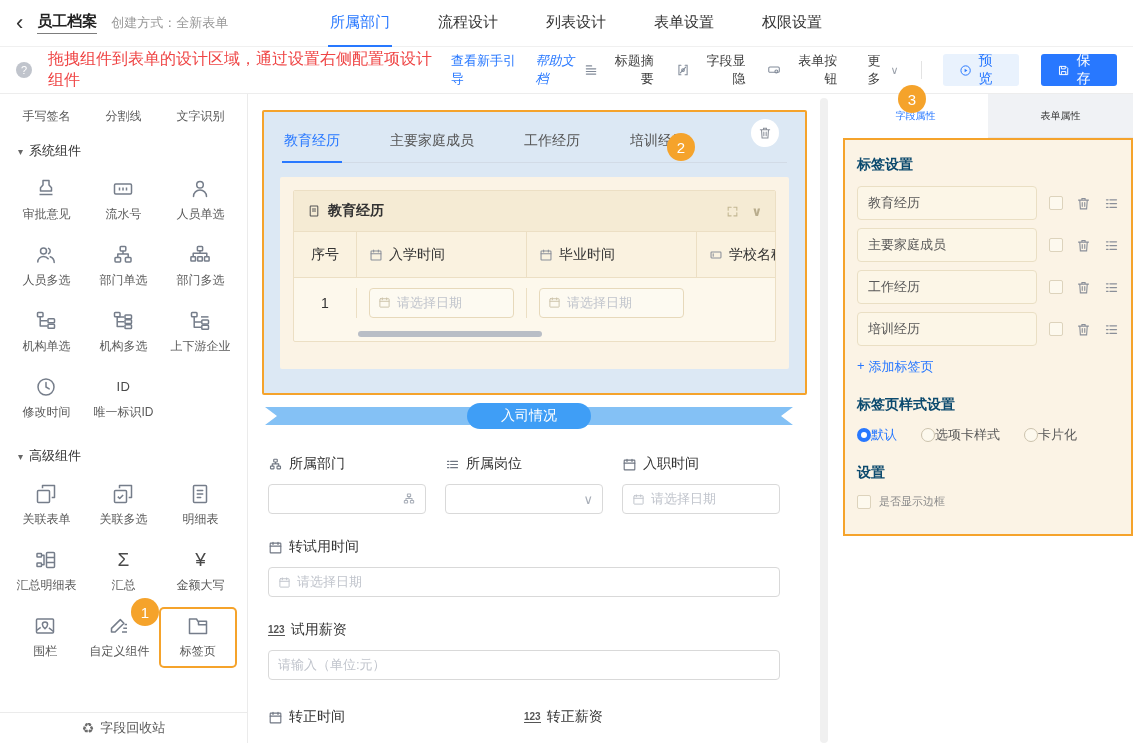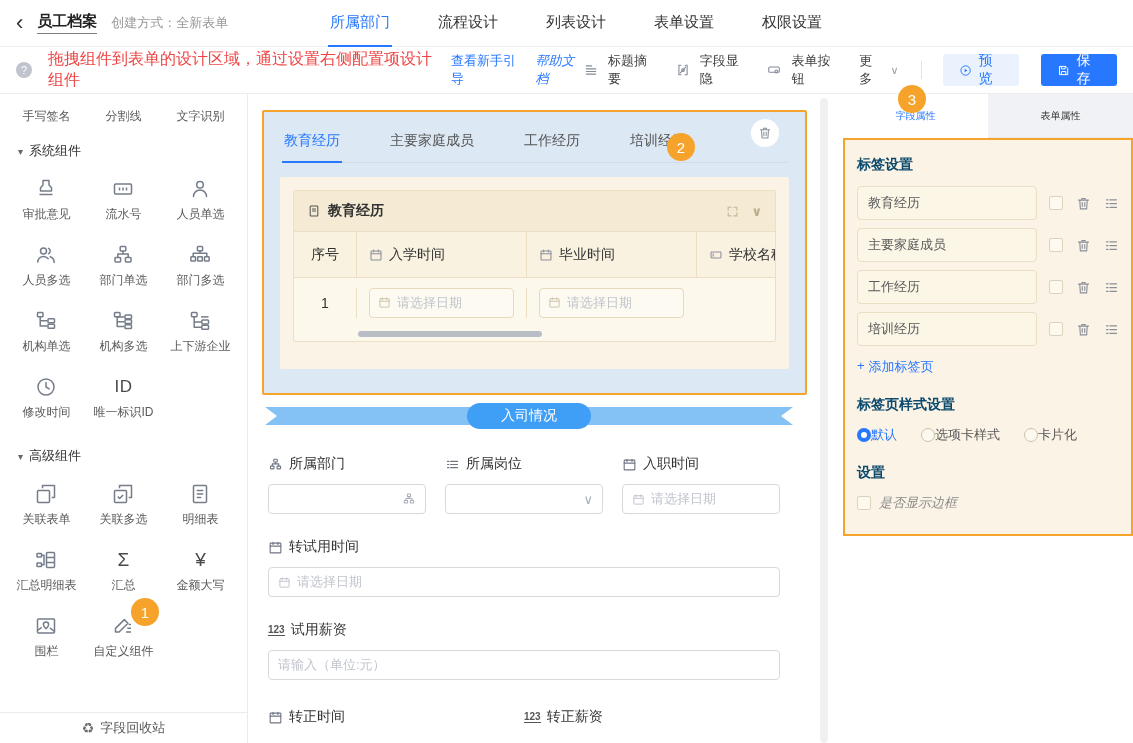--- a/index.html
+++ b/index.html
@@ -18,38 +18,38 @@
   .htab.active{ color:#2878ff; border-bottom-color:#2878ff; }
 
   
   .tbar{ height:47px; display:flex; align-items:center; padding:0 16px; border-bottom:1px solid #ededed; }
   .help-c{ width:16px; height:16px; border-radius:50%; background:#c0c4cc; color:#fff; font-size:11px;
            display:flex; align-items:center; justify-content:center; flex:none; }
   .hint{ font-size:16px; color:#ef4444; margin-left:16px; }
   .tlink{ color:#2878ff; font-size:13px; margin-left:16px; cursor:pointer; }
   .tlink + .tlink{ margin-left:12px;font-style:italic; }
   .tright{ margin-left:auto; display:flex; align-items:center; gap:22px; }
-  .tact{ display:flex; align-items:center; gap:10px; font-size:13px; color:#404040; cursor:pointer; }
+  .tact{ display:flex; align-items:center; gap:10px; font-size:13px; color:#404040; cursor:pointer;text-align:right; }
   .tact .ic{ color:#828b99; }
   .vdiv{ width:1px; height:18px; background:#e3e3e3; }
   .btn{ height:32px; border-radius:3px; display:flex; align-items:center; gap:6px; padding:0 16px; font-size:14px; cursor:pointer; }
   .btn.preview{ background:#e9f2fd; color:#2878ff; }
   .btn.save{ background:#2878ff; color:#fff; }
 
   
   .bodyrow{ display:flex; height:649px; }
 
   
   .sb{ width:248px; border-right:1px solid #ebebeb; position:relative; padding-top:10px; overflow:hidden; }
   .srow{ display:flex; padding:9px 8px 11px; }
   .srow.top{ padding:4px 8px 2px; }
   .scell{ width:33.33%; display:flex; flex-direction:column; align-items:center; gap:5px; color:#595959; font-size:12px; cursor:grab; }
   .scell .sic{ color:#757d8a; }
   .gly{ font-size:19px; color:#4a4a4a; line-height:24px; height:24px; }
-  .gly.id{ font-size:17px; letter-spacing:0.5px; }
+  .gly.id{ font-size:13px; letter-spacing:0.5px; }
   .sec-h{ padding:15px 0 8px 18px; font-size:13px; color:#333; display:flex; align-items:center; gap:6px; }
   .sec-h .caret{ font-size:10px; color:#666; }
   .cell-hl{ box-shadow:0 0 0 2px #f5a32b; border-radius:3px; background:#fff; padding:5px 0 6px; margin:-5px 4px -6px; }
   .sb-foot{ position:absolute; left:0; right:0; bottom:0; height:31px; border-top:1px solid #ebebeb; background:#fff;
             display:flex; align-items:center; justify-content:center; gap:6px; color:#595959; font-size:13px; cursor:pointer; }
   .sb-foot .rec{ font-size:14px; color:#6d6d6d; }
 
   
   .cv{ flex:1; position:relative; padding:16px 0 0 14px; overflow:hidden; background:#fff; }
   .widget{ position:relative; width:545px; height:285px; border:2px solid #f5a32b; background:#dce8f4; border-radius:2px; }
@@ -111,21 +111,21 @@
            display:flex; align-items:center; padding:0 10px; font-size:13px; color:#595959; cursor:text; }
   .picons{ display:flex; align-items:center; gap:13px; color:#8a8f99; }
   .pcheckbox{ width:14px; height:14px; border:1px solid #ddd3bc; border-radius:2px; background:#fdf9ee; cursor:pointer; }
   .padd{ color:#2878ff; font-size:13px; margin:12px 0 4px; display:flex; gap:4px; cursor:pointer; }
   .ptitle.mt{ margin-top:20px; }
   .pradios{ display:flex; gap:24px; align-items:center; margin:10px 0 2px; font-size:13px; color:#595959; }
   .pradio{ display:flex; align-items:center; gap:0; cursor:pointer; }
   .rdot{ width:14px; height:14px; border-radius:50%; border:1px solid #ccc3ad; background:#fdf9ee; flex:none; }
   .pradio.sel .rdot{ border:4px solid #2878ff; background:#fff; }
   .pradio.sel span{ color:#2878ff; }
-  .pcheckrow{ display:flex; align-items:center; gap:8px; margin-top:10px; font-size:13px; color:#8a8a8a;font-style:italic; }
+  .pcheckrow{ display:flex; align-items:center; gap:8px; margin-top:10px; font-size:11px; color:#8a8a8a; }
 
   .badge{ position:absolute; width:28px; height:28px; border-radius:50%; background:#f5a32b; color:#fff;
           font-size:15px; display:flex; align-items:center; justify-content:center; z-index:30; }
 </style>
 </head>
 <body>
 
 <div class="app">
 
   <div class="hdr">
@@ -372,20 +372,27 @@
               <path d="M3.5 16.5l4.2-3.2M20.5 17.5l-4.6-3.6"></path>
             </svg>
           <span>围栏</span>
         </div>
         <div class="scell">
           <svg class="sic" width="24" height="24" viewBox="0 0 24 24" fill="none" stroke="currentColor" stroke-width="1.5" stroke-linejoin="round">
               <path d="M13.3 5.6l3.6 3.6-8.8 8.8H4.5v-3.6z"></path>
               <path d="M15 18h5M16.3 14.2h3.7M17.6 10.4h2.4"></path>
             </svg>
           <span>自定义组件</span>
+        </div>
+        <div class="scell cell-hl">
+          <svg class="sic" width="24" height="24" viewBox="0 0 24 24" fill="none" stroke="currentColor" stroke-width="1.5" stroke-linejoin="round">
+              <path d="M3.5 19.5V5h7l1.3 2.2h8.7v12.3z"></path>
+              <path d="M12.5 7.2v3.6h8"></path>
+            </svg>
+          <span>标签页</span>
         </div>
       </div>
 
       <div class="sb-foot">
         <span class="rec">♻</span>
         <span>字段回收站</span>
       </div>
     </aside>
 
     <main class="cv">

